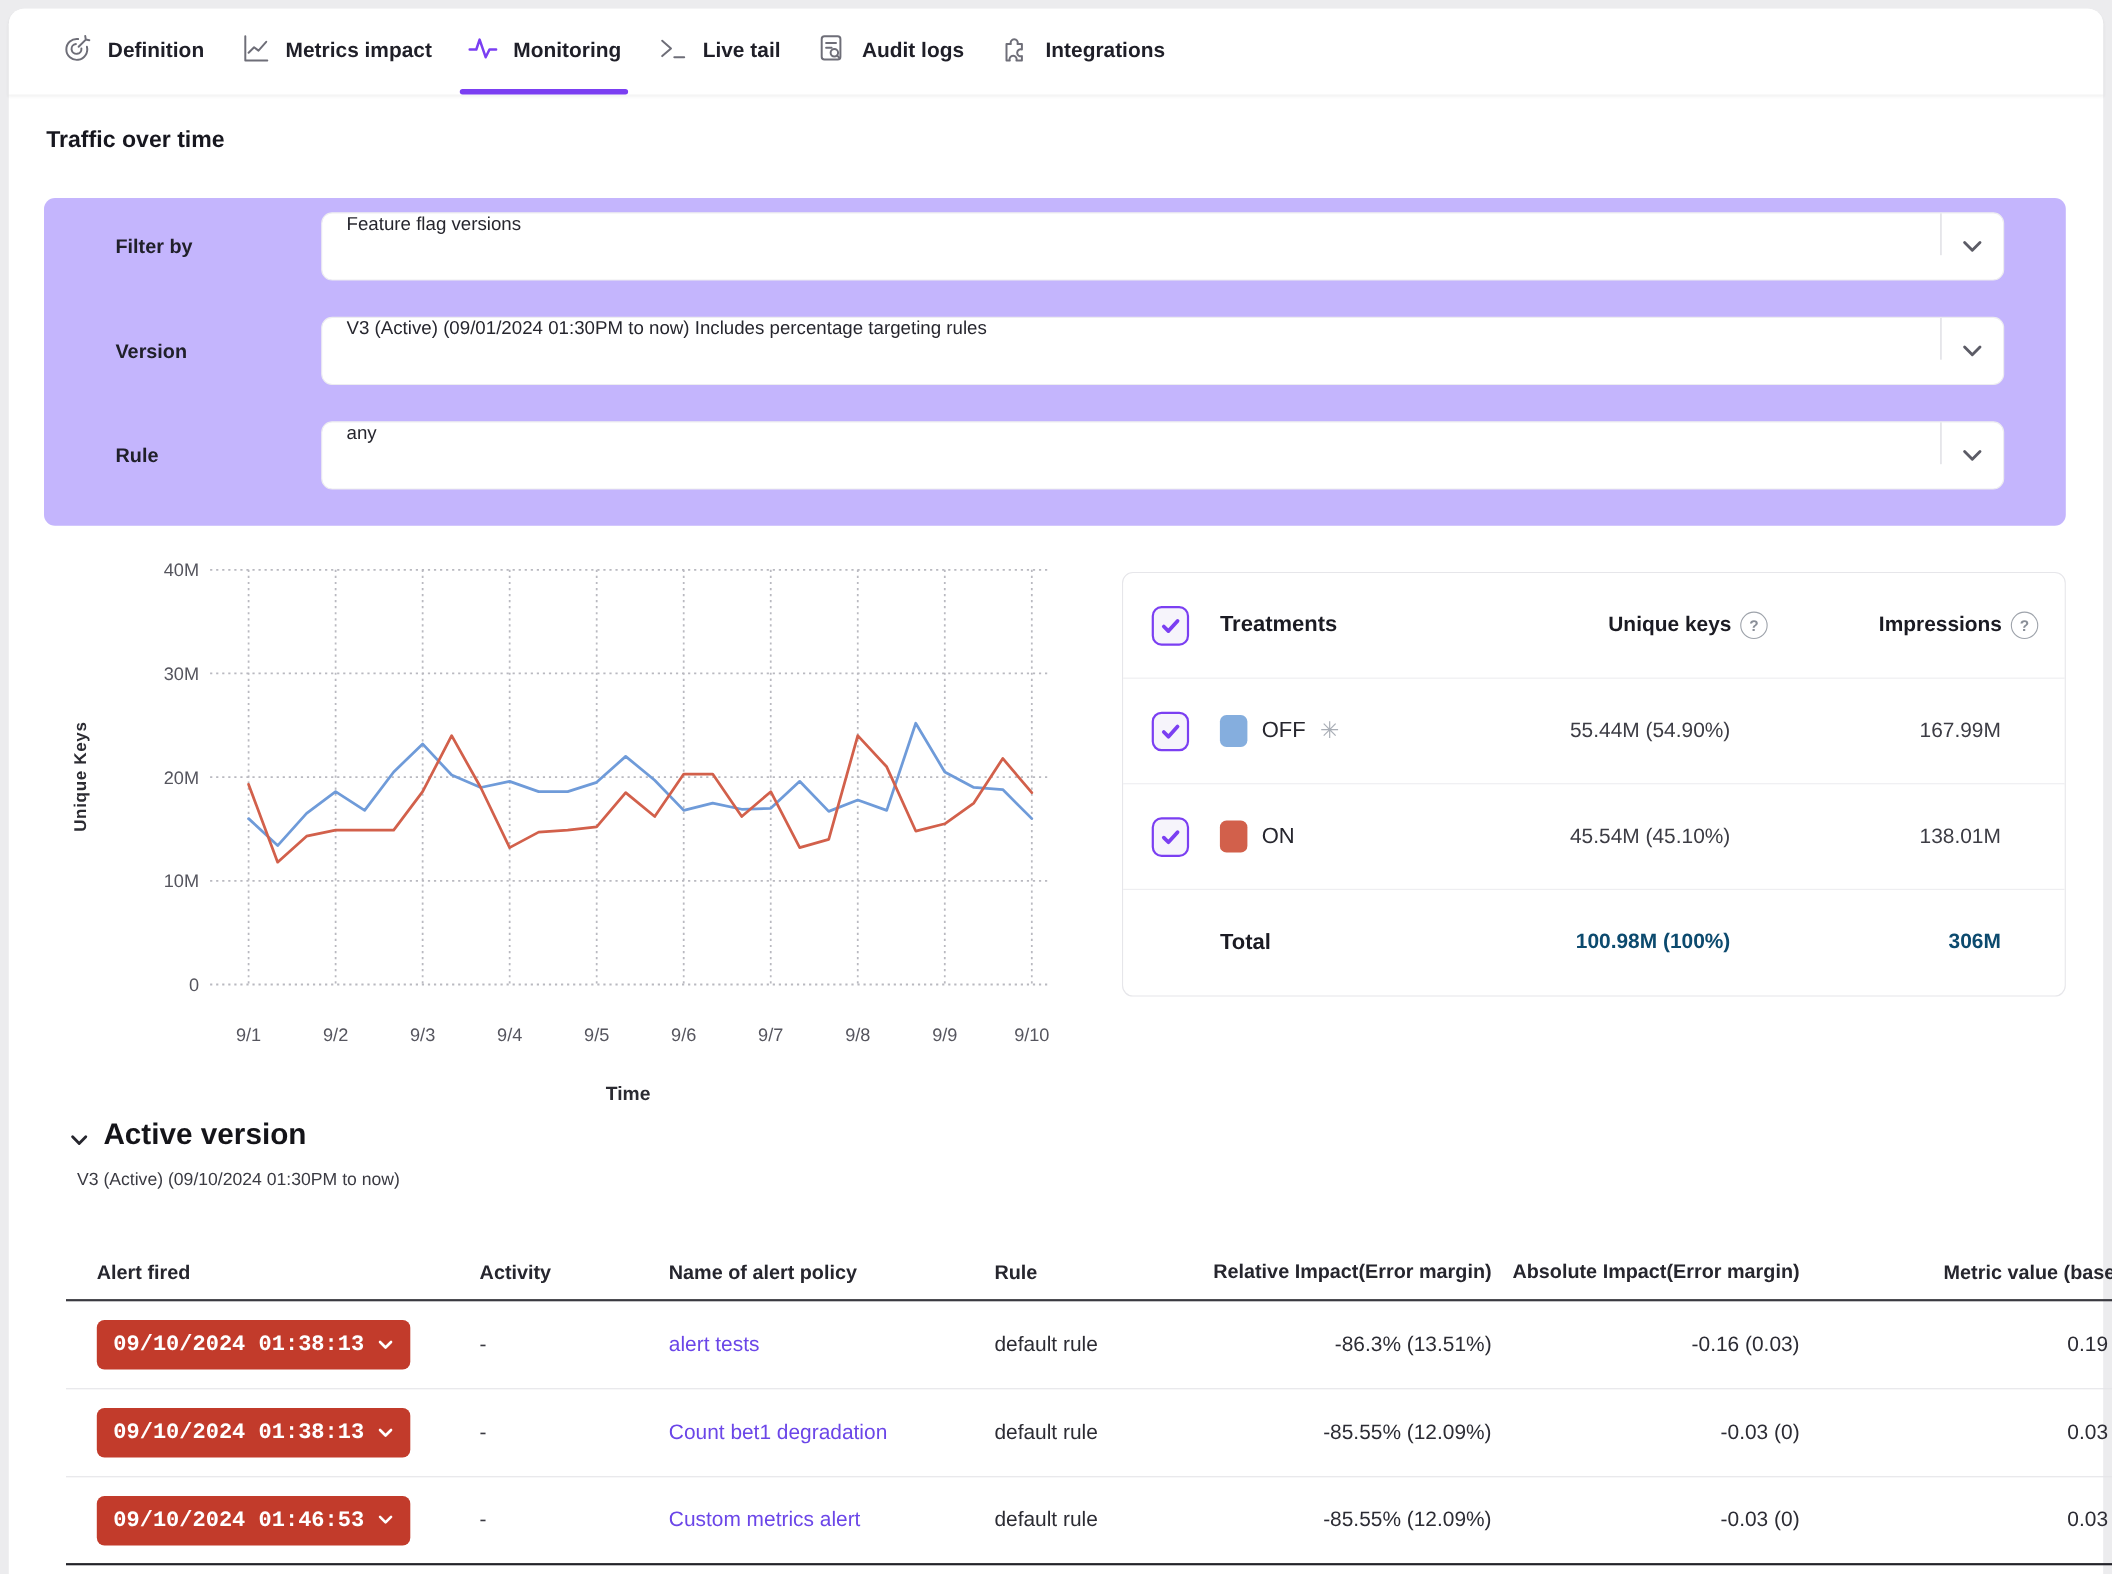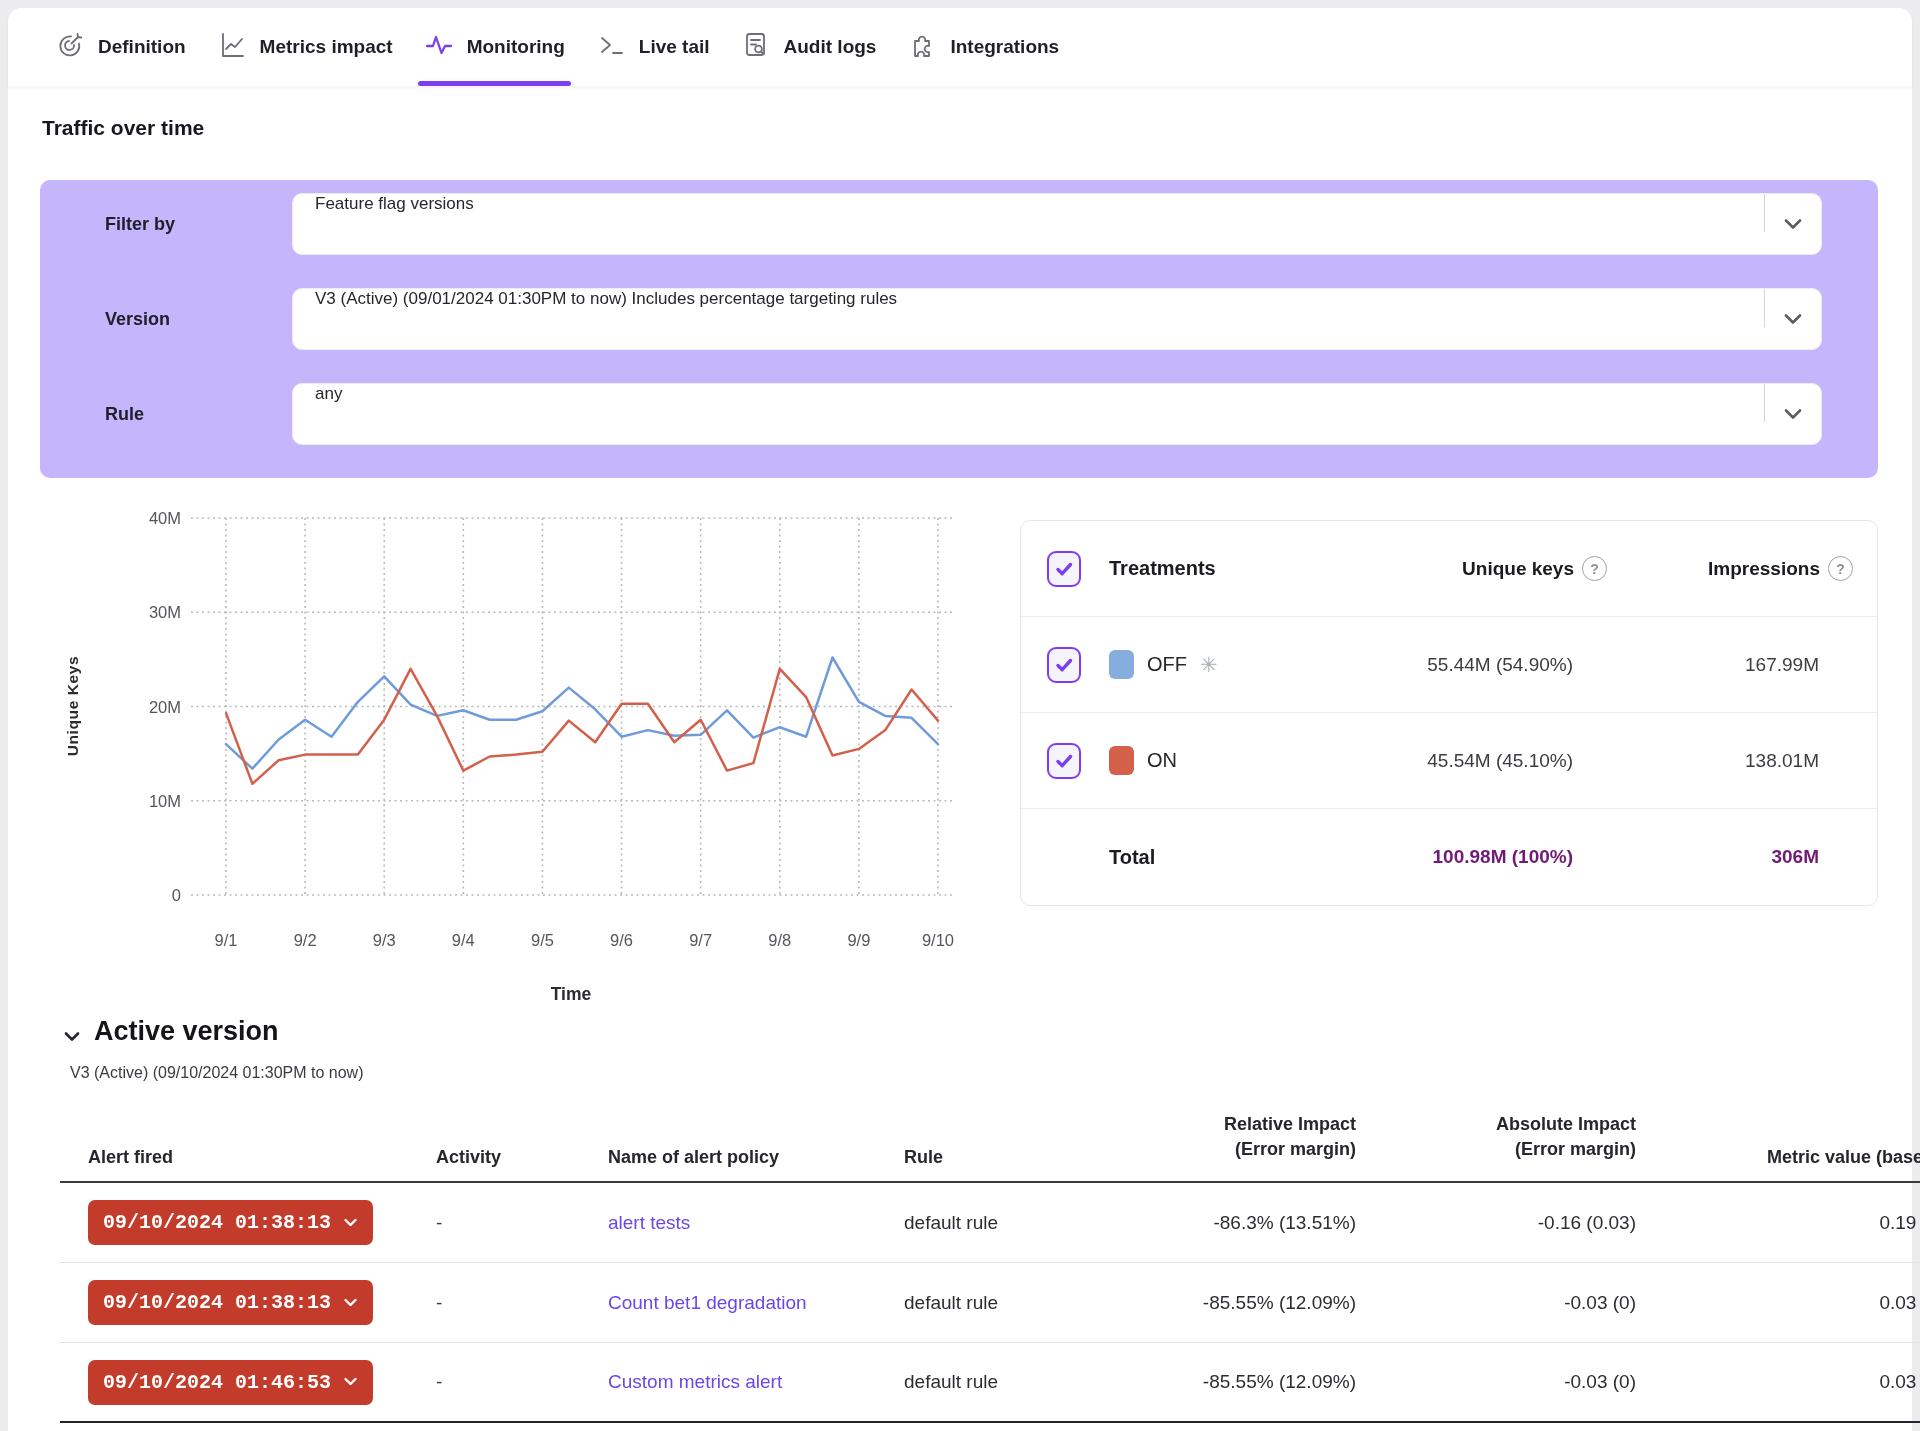--- a/index.html
+++ b/index.html
@@ -44,21 +44,21 @@
   .chart-wrap svg text{ font-family:"Liberation Sans", sans-serif; }
 
   
   .treat-panel{ position:absolute; left:1012px; top:512px; width:858px;
         border:1px solid var(--line); border-radius:10px; background:#fff; }
   .t-row{ display:grid; grid-template-columns:62px 220px 278px 246px; align-items:center;
         height:96px; padding:0 26px; border-bottom:1px solid #ededf0; }
   .t-row:last-child{ border-bottom:none; }
   .t-head{ font-weight:700; font-size:20px; color:#1b1b23; }
   .t-cell-num{ text-align:right; padding-right:34px; font-size:19px; color:#3c3c44; }
-  .t-cell-num.bold{ font-weight:700; color:#701a75; }
+  .t-cell-num.bold{ font-weight:700; color:#0c4a6e; }
   .t-headcell{ display:flex; align-items:center; justify-content:flex-end; gap:8px;
         font-weight:700; font-size:19px; color:#1b1b23; }
   .qicon{ width:25px; height:25px; border-radius:50%; border:1.6px solid #9ea3ab; color:#8a8f98;
         font-size:14px; font-weight:700; display:flex; align-items:center; justify-content:center; cursor:pointer; }
   .checkbox{ width:34px; height:36px; border:2.5px solid var(--accent); border-radius:9px;
         background:#f6f4fb; display:flex; align-items:center; justify-content:center; cursor:pointer; }
   .t-name{ display:flex; align-items:center; gap:13px; font-size:20px; color:#26262e; }
   .swatch{ width:25px; height:29px; border-radius:6px; }
   .star{ color:#a9aeb6; font-size:21px; }
   .t-total-label{ font-weight:700; font-size:20px; color:#1b1b23; }
@@ -71,21 +71,21 @@
   
   .alerts{ position:absolute; left:52px; top:1097px; width:1868px; }
   .a-grid{ display:grid; grid-template-columns:350px 162px 288px 210px 286px 280px 292px; }
   .a-head{ border-bottom:2px solid #3a3a40; }
   .a-head > div{ display:flex; align-items:flex-end; padding-bottom:13px; min-height:76px;
         font-size:18px; font-weight:700; color:#26262e; }
   .a-row{ height:80px; border-bottom:1px solid #e4e4e8; align-items:center; }
   .a-row:last-child{ border-bottom:2.5px solid #232329; }
   .c1{ padding-left:28px; } .c2{ padding-left:26px; } .c3{ padding-left:36px; } .c4{ padding-left:44px; }
   .num{ justify-content:flex-end; text-align:right; display:flex; }
-  .hd2{ flex-direction:column; align-items:flex-end; line-height:1.35; white-space:nowrap;justify-content:center; }
+  .hd2{ flex-direction:row; align-items:flex-end; line-height:1.35; white-space:nowrap; }
   .cell{ font-size:19px; color:#2c2c34; display:flex; align-items:center; }
   .cell.num{ white-space:nowrap; }
   .badge{ display:inline-flex; align-items:center; gap:12px; background:var(--badge); color:#fff;
         font-size:20px; font-weight:700; padding:11px 15px; border-radius:7px; cursor:pointer;
         white-space:nowrap;font-family:Liberation Mono, monospace; }
   .alink{ color:var(--link); cursor:pointer; text-decoration:none; }
   .dash{ color:#3a3a42; }
 </style>
 </head>
 <body>

